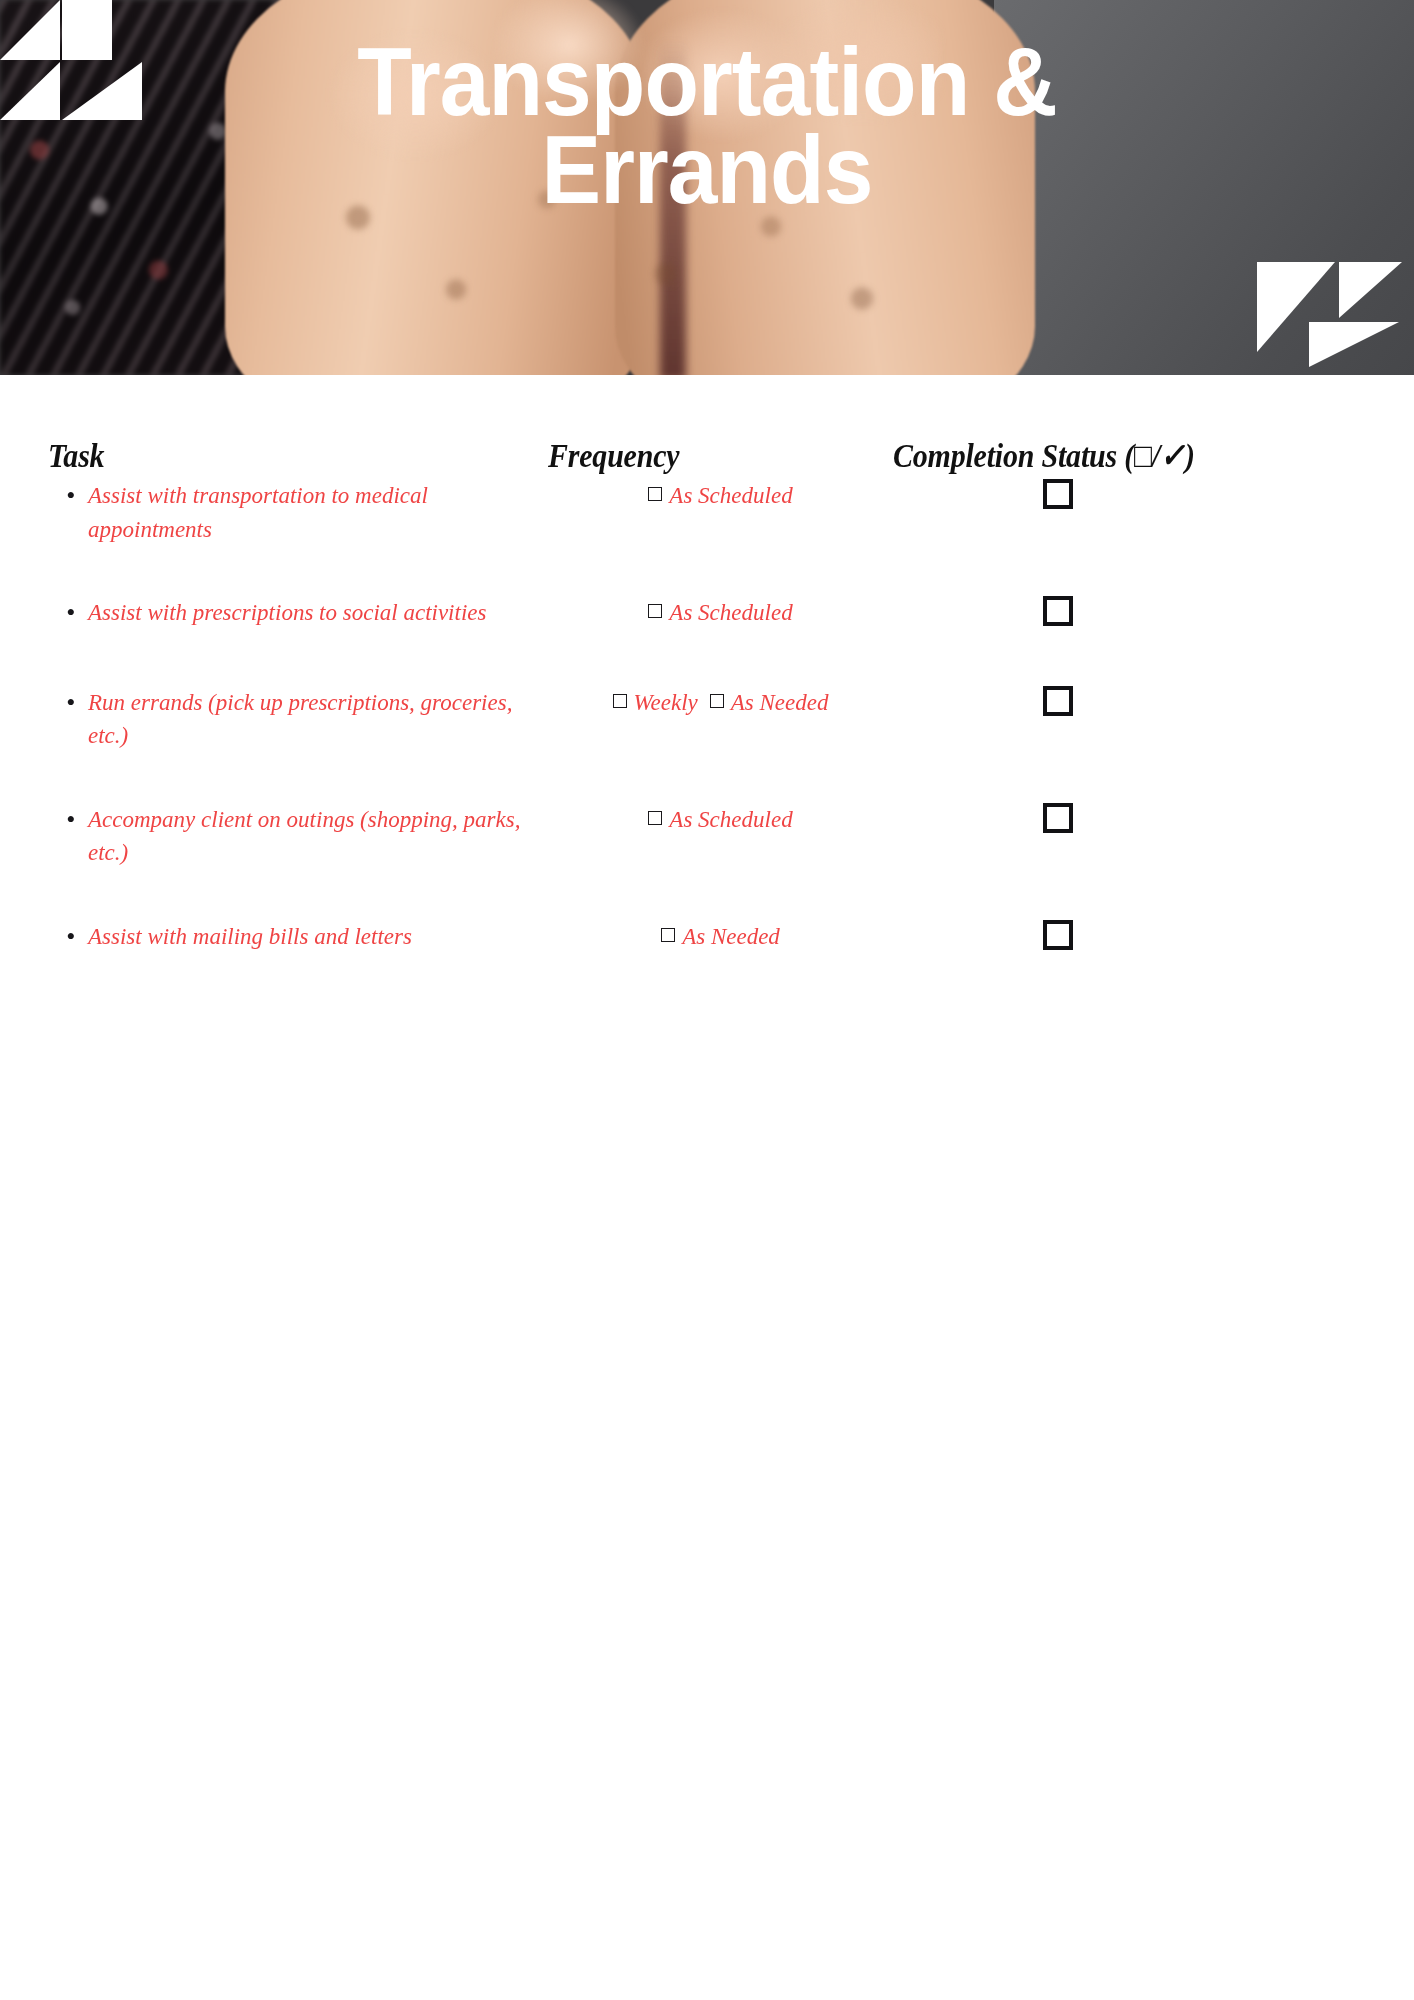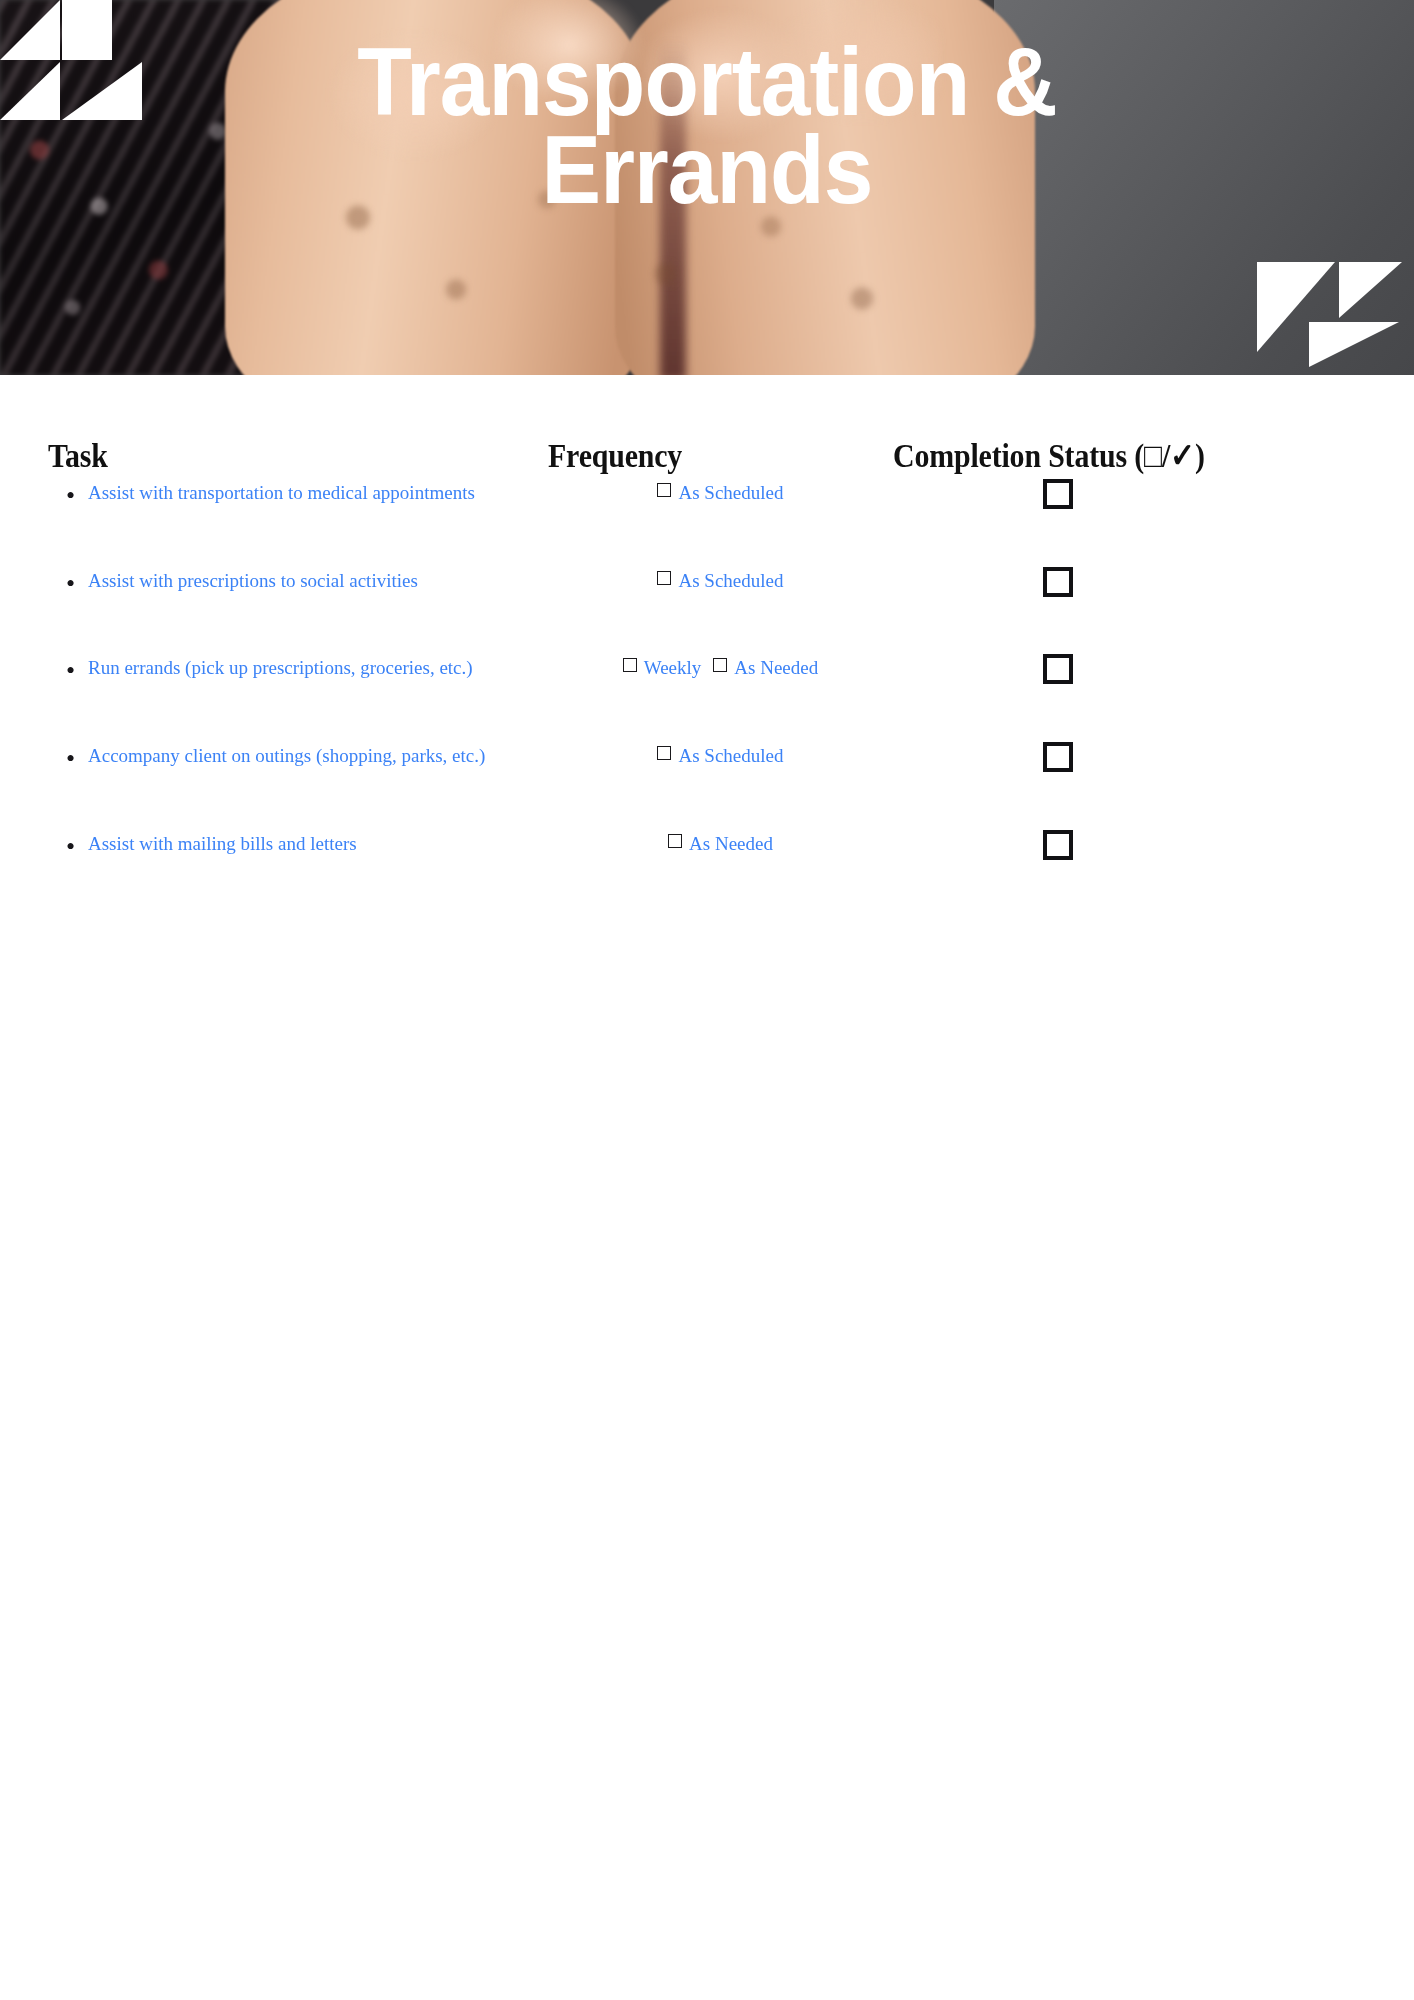--- a/index.html
+++ b/index.html
@@ -124,21 +124,21 @@
     letter-spacing:-1px;
     color:#ffffff;
     transform:scaleX(.93);
     transform-origin:center top;
     white-space:pre-line;
   }
 
   
   .sheet { position:relative; padding:0 48px; }
 
-  .table { width:100%; border-collapse:collapse; table-layout:fixed; }
+  .table { width:100%; border-collapse:collapse; table-layout:fixed;font-style:italic; }
 
   .col-task   { width:500px; }
   .col-freq   { width:345px; }
   .col-status { width:473px; }
 
   .table thead th {
     font-family:"Liberation Serif", serif;
     font-weight:700;
     font-size:34px;
     color:#111111;
@@ -147,23 +147,23 @@
     vertical-align:bottom;
     letter-spacing:-.2px;
     transform:scaleX(.88);
     transform-origin:left bottom;
   }
   .table thead th.th-status { white-space:nowrap; }
 
   .table tbody td {
     vertical-align:top;
     padding:0 0 50px 0;
-    font-size:19px;
+    font-size:23px;
     line-height:1.46;
-    color:#3b82f6;
+    color:#ef4444;
   }
 
   .task-cell ul { list-style:none; }
   .task-cell li {
     position:relative;
     padding-left:40px;
     padding-right:24px;
   }
   .task-cell li::before {
     content:"\2022";

